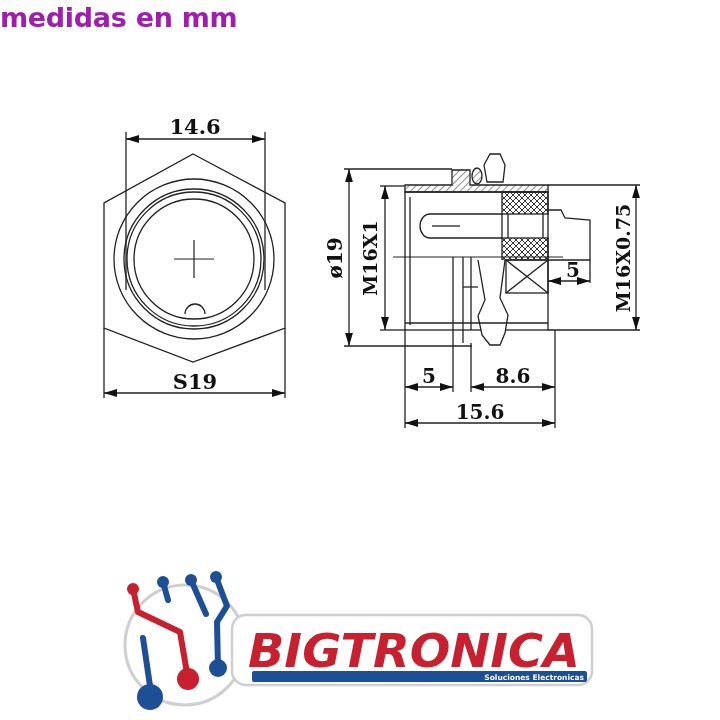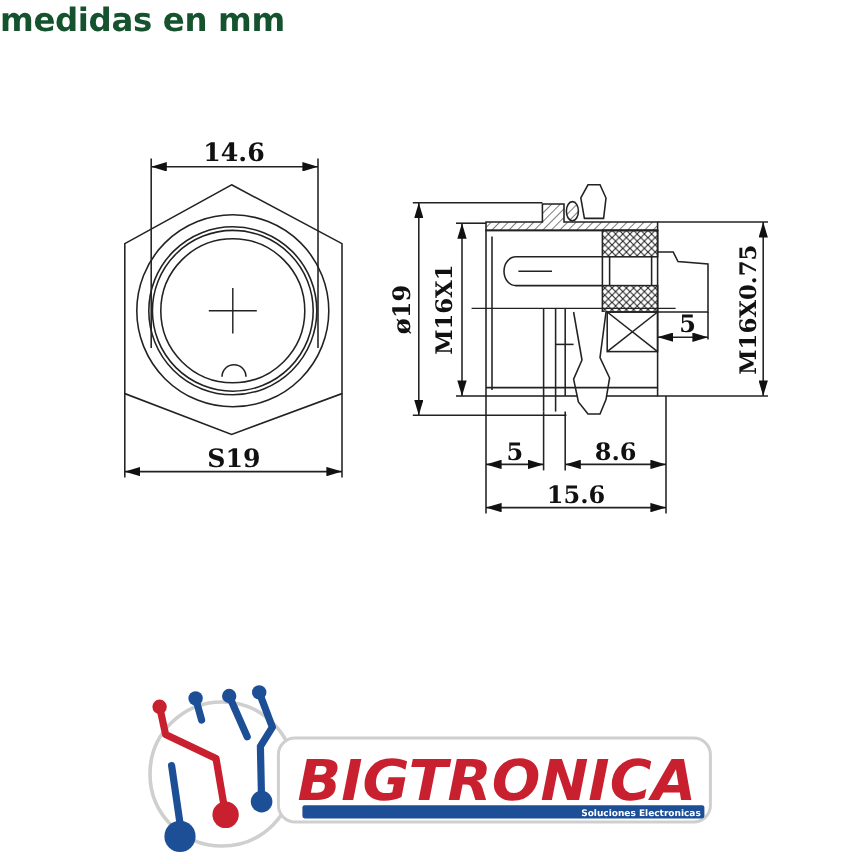--- a/index.html
+++ b/index.html
@@ -1,17 +1,17 @@
 <!DOCTYPE html>
 <html><head>
   <meta charset="utf-8">
   <style>
     html, body { margin:0; padding:0; background:#ffffff; }
     body { width:720px; height:720px; position:relative; overflow:hidden; font-family:"DejaVu Sans", sans-serif; }
-    .title { position:absolute; left:0; top:2px; font-family:"DejaVu Sans", sans-serif; font-weight:bold; font-size:27px; color:#14532d; letter-spacing:-0.3px; }
+    .title { position:absolute; left:0; top:2px; font-family:"DejaVu Sans", sans-serif; font-weight:bold; font-size:27px; color:#a21caf; letter-spacing:-0.3px; }
     svg { position:absolute; left:0; top:0; }
     .dim { font-family:"DejaVu Serif", serif; font-weight:bold; fill:#111; }
     .logo-word { font-family:"DejaVu Sans", sans-serif; font-weight:bold; font-style:italic; }
     .tagline { font-family:"DejaVu Sans", sans-serif; font-weight:bold; }
   </style>
 </head>
 <body>
 
 <div class="title">medidas en mm</div>
 

